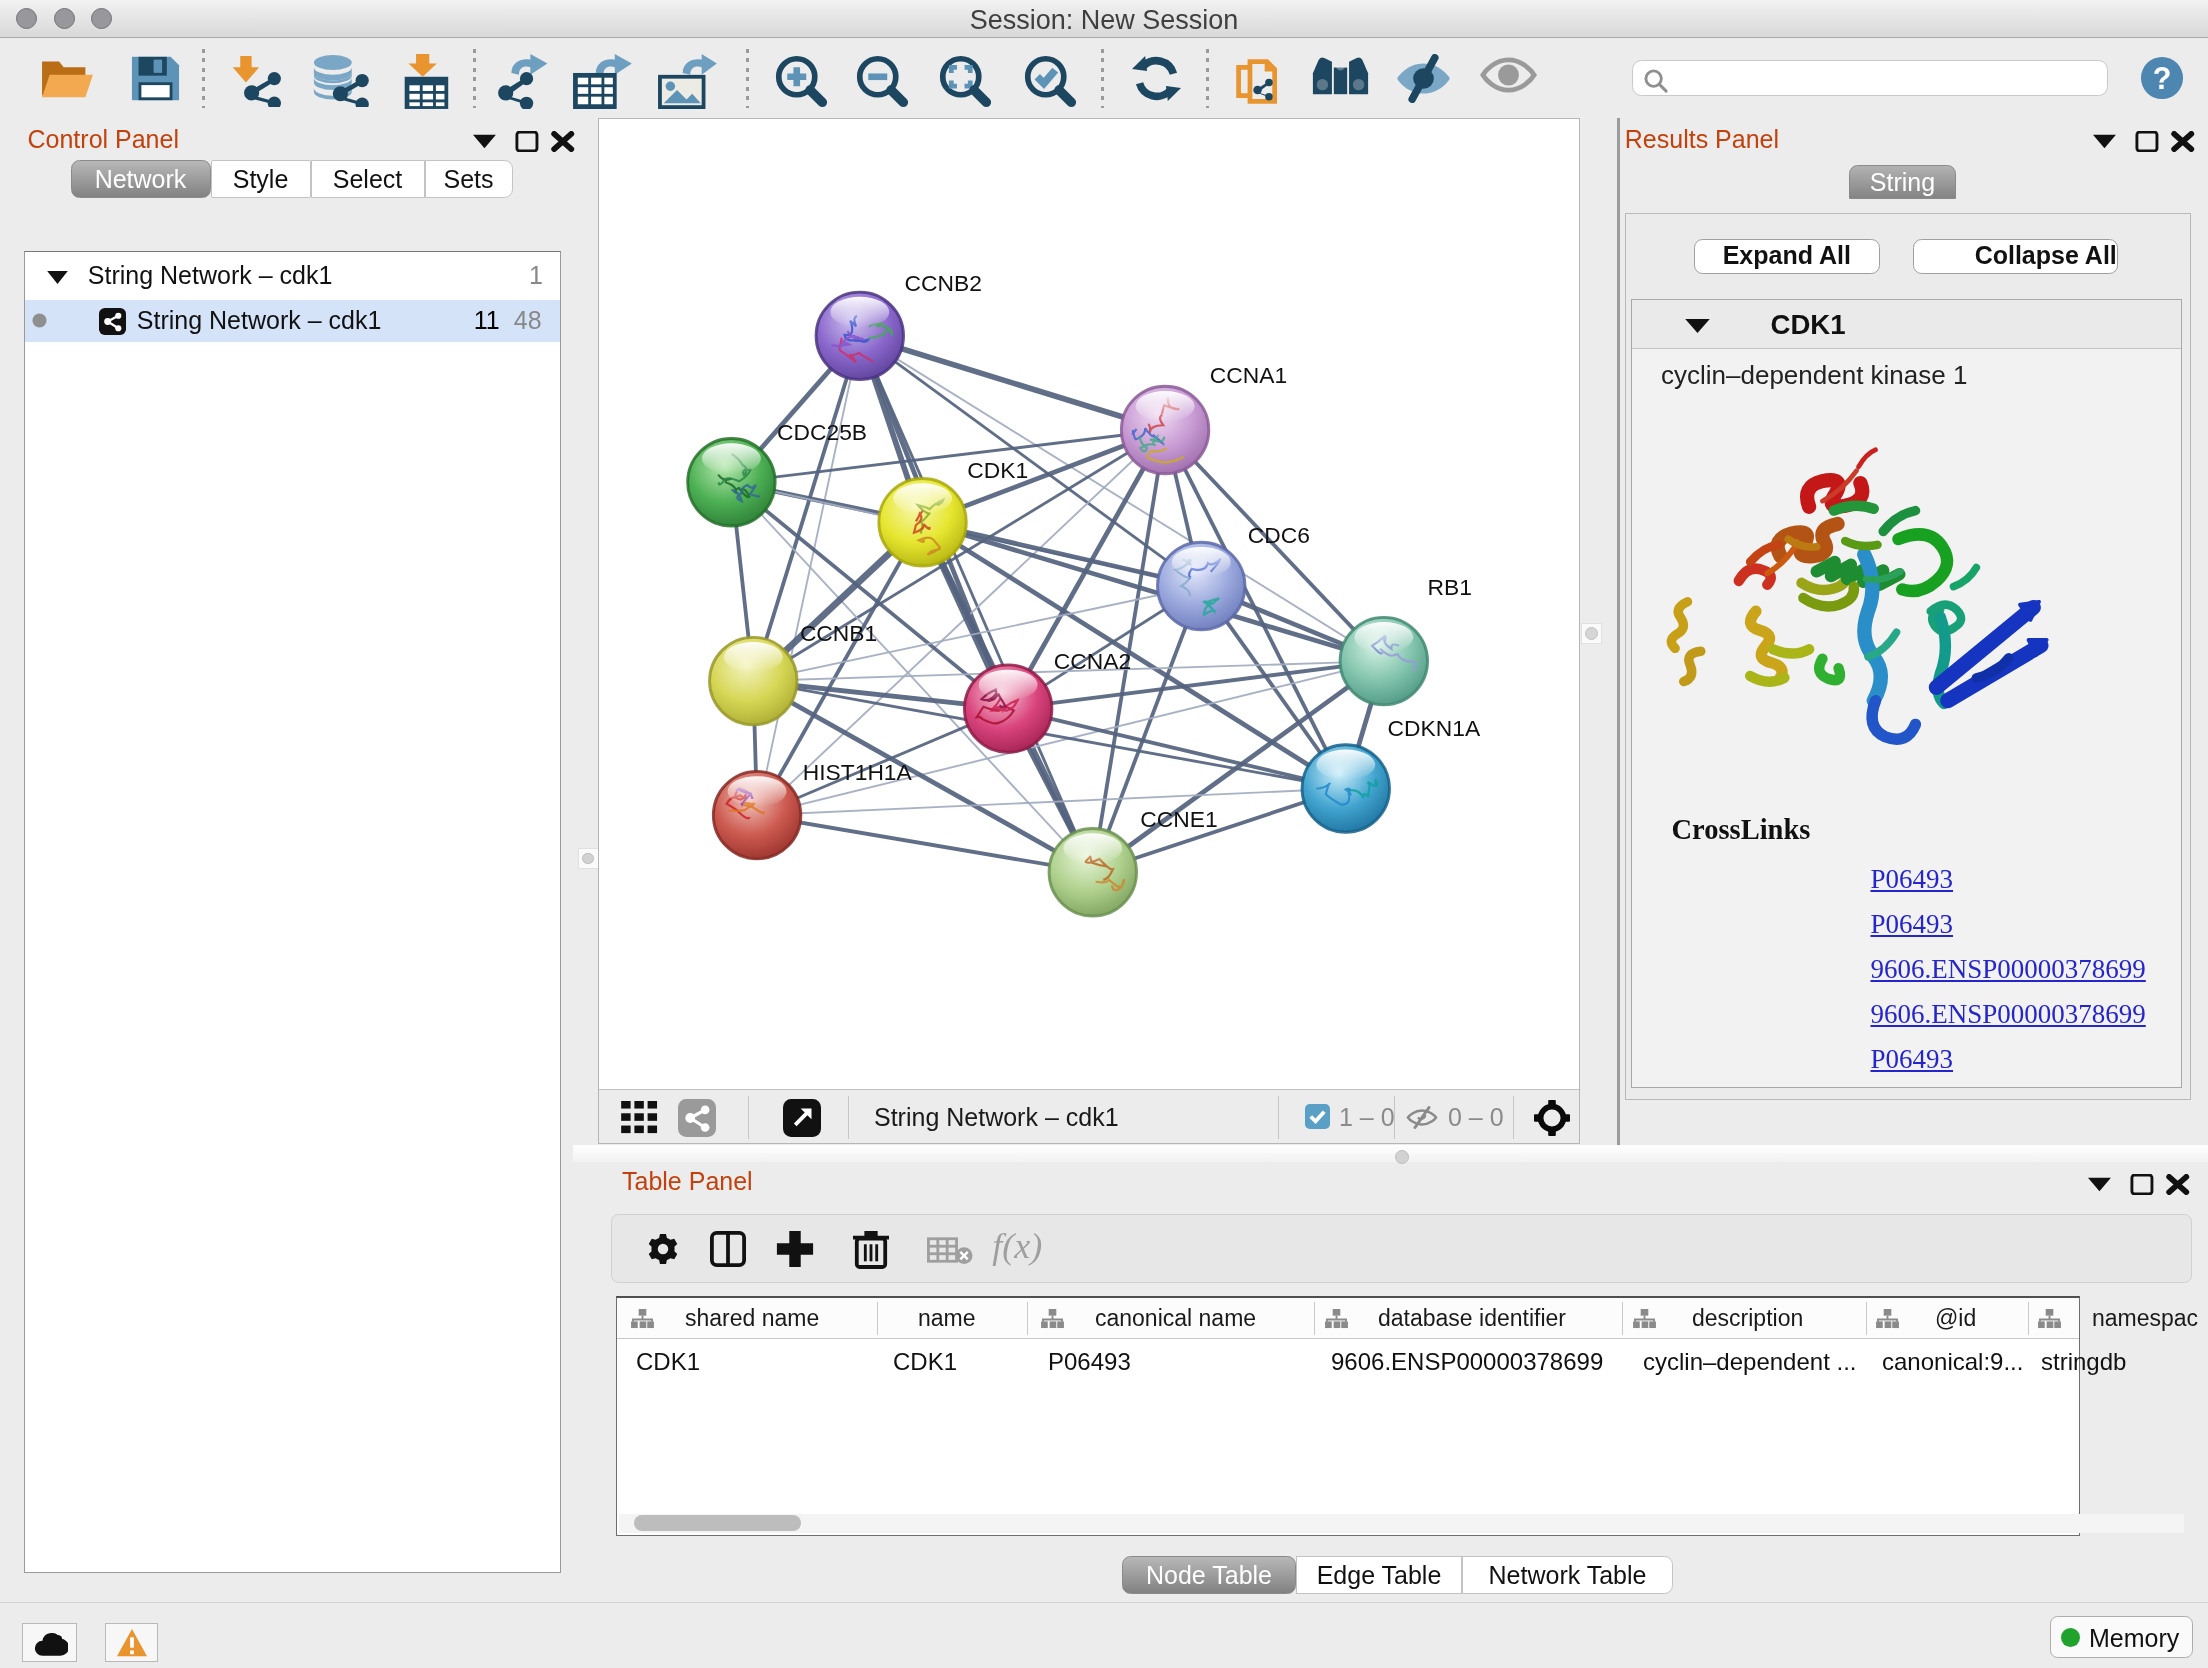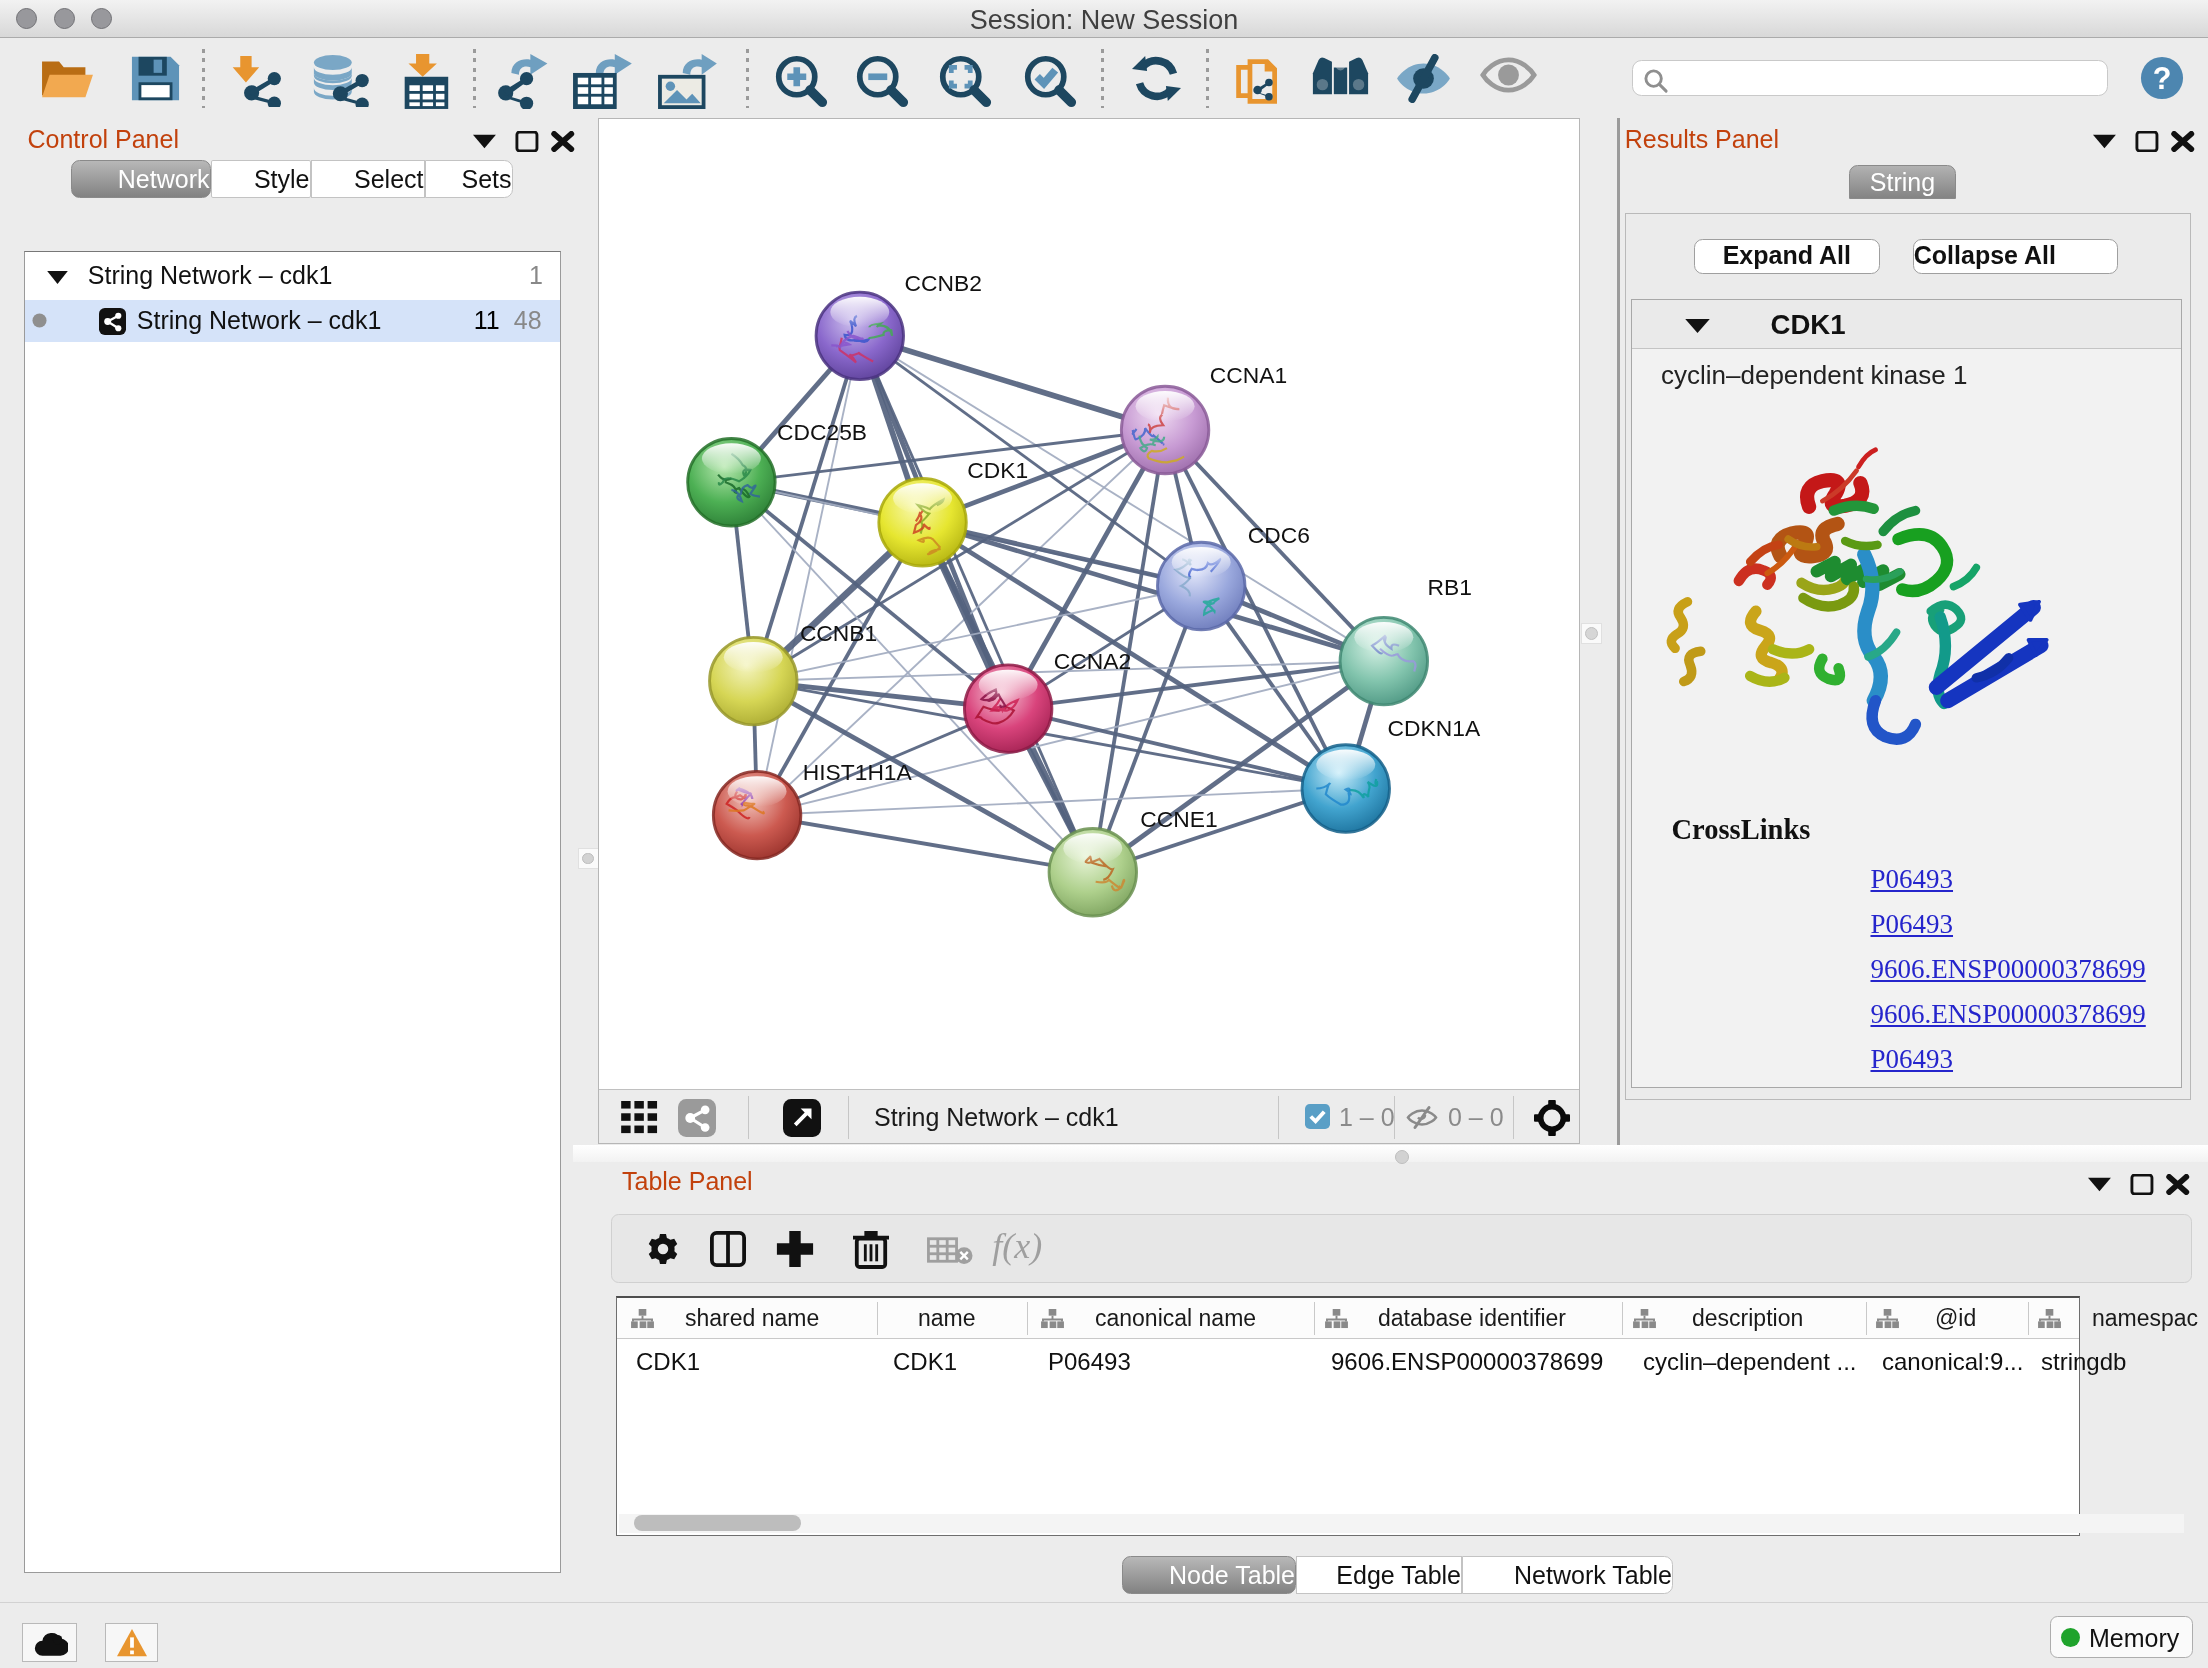--- a/index.html
+++ b/index.html
@@ -24,21 +24,21 @@
   background:#fff; border:1.9px solid #c9c9c9; border-radius:9.5px; }
 #searchbox svg { position:absolute; left:9.5px; top:6.7px; }
 
 
 .phead { position:absolute; font-size:25px; color:#c2410c; }
 .pctl { position:absolute; }
 
 
 #ctrl { position:absolute; left:9.5px; top:118px; width:582px; height:1476px; background:#ececec; }
 
-.tab { display:inline-block; font-size:25px; text-align:right; background:#fff;
+.tab { display:inline-block; font-size:25px; text-align:center; background:#fff;
   border:1px solid #c3c3c3; color:#111; }
 .tabsel { background:linear-gradient(#b8b8b8,#828282); color:#fff; border-color:#8a8a8a; }
 
 #ctree { position:absolute; left:14.3px; top:133px; width:537px; height:1322px;
   background:#fff; border:1.9px solid #9a9a9a; border-top:1.9px solid #777; }
 
 
 #netview { position:absolute; left:598px; top:118px; width:982px; height:1026px;
   background:#fff; border:1px solid #b6b6b6; }
 #netbar { position:absolute; left:0; bottom:0; width:980px; height:54px;
@@ -597,21 +597,21 @@
   <svg class="pctl" style="left:472px;top:13.3px" width="105" height="21" viewBox="0 0 110 22">
     <path d="M0 4 L24 4 L12 18 Z" fill="#111"></path>
     <rect x="46" y="1" width="21" height="20" fill="none" stroke="#111" stroke-width="3" rx="3"></rect>
     <path stroke="#111" stroke-width="6" stroke-linecap="round" d="M85 3 L103 19 M103 3 L85 19"></path>
   </svg>
   <div style="position:absolute;left:228px;top:47px;width:107px;height:34px;background:linear-gradient(#b2b2b2,#848484);border:1px solid #8a8a8a;border-radius:8.6px 8.6px 0 0;color:#fff;font-size:25px;text-align:center;line-height:32px">String</div>
 
   <div style="position:absolute;left:3.8px;top:95px;width:566px;height:887px;background:#ebebeb;border:1.9px solid #b9b9b9">
 
     <div style="position:absolute;left:68px;top:25px;width:186px;height:35px;background:#fff;border:1.9px solid #9f9f9f;border-radius:8.6px;font-size:25px;font-weight:bold;text-align:center;line-height:31px;color:#111">Expand All</div>
-    <div style="position:absolute;left:287px;top:25px;width:205px;height:35px;background:#fff;border:1.9px solid #9f9f9f;border-radius:8.6px;font-size:25px;font-weight:bold;text-align:left;line-height:31px;color:#111">Collapse All</div>
+    <div style="position:absolute;left:287px;top:25px;width:205px;height:35px;background:#fff;border:1.9px solid #9f9f9f;border-radius:8.6px;font-size:25px;font-weight:bold;text-align:right;line-height:31px;color:#111">Collapse All</div>
 
     <div style="position:absolute;left:5.7px;top:85px;width:551px;height:789px;background:#f2f2f2;border:1px solid #a8a8a8;overflow:hidden">
 
       <div style="position:absolute;left:0;top:0;width:100%;height:49px;background:#eaeaea;border-bottom:1px solid #c4c4c4">
         <svg style="position:absolute;left:52px;top:17px" width="27" height="17" viewBox="0 0 28 18">
               <path d="M1 2 L27 2 L14 17 Z" fill="#111"></path>
             </svg>
         <span style="position:absolute;left:138px;top:8.6px;font-size:27.6px;font-weight:bold;color:#111">CDK1</span>
       </div>
       <div style="position:absolute;left:28.5px;top:60px;font-size:26px;color:#222">cyclin–dependent kinase 1</div>

